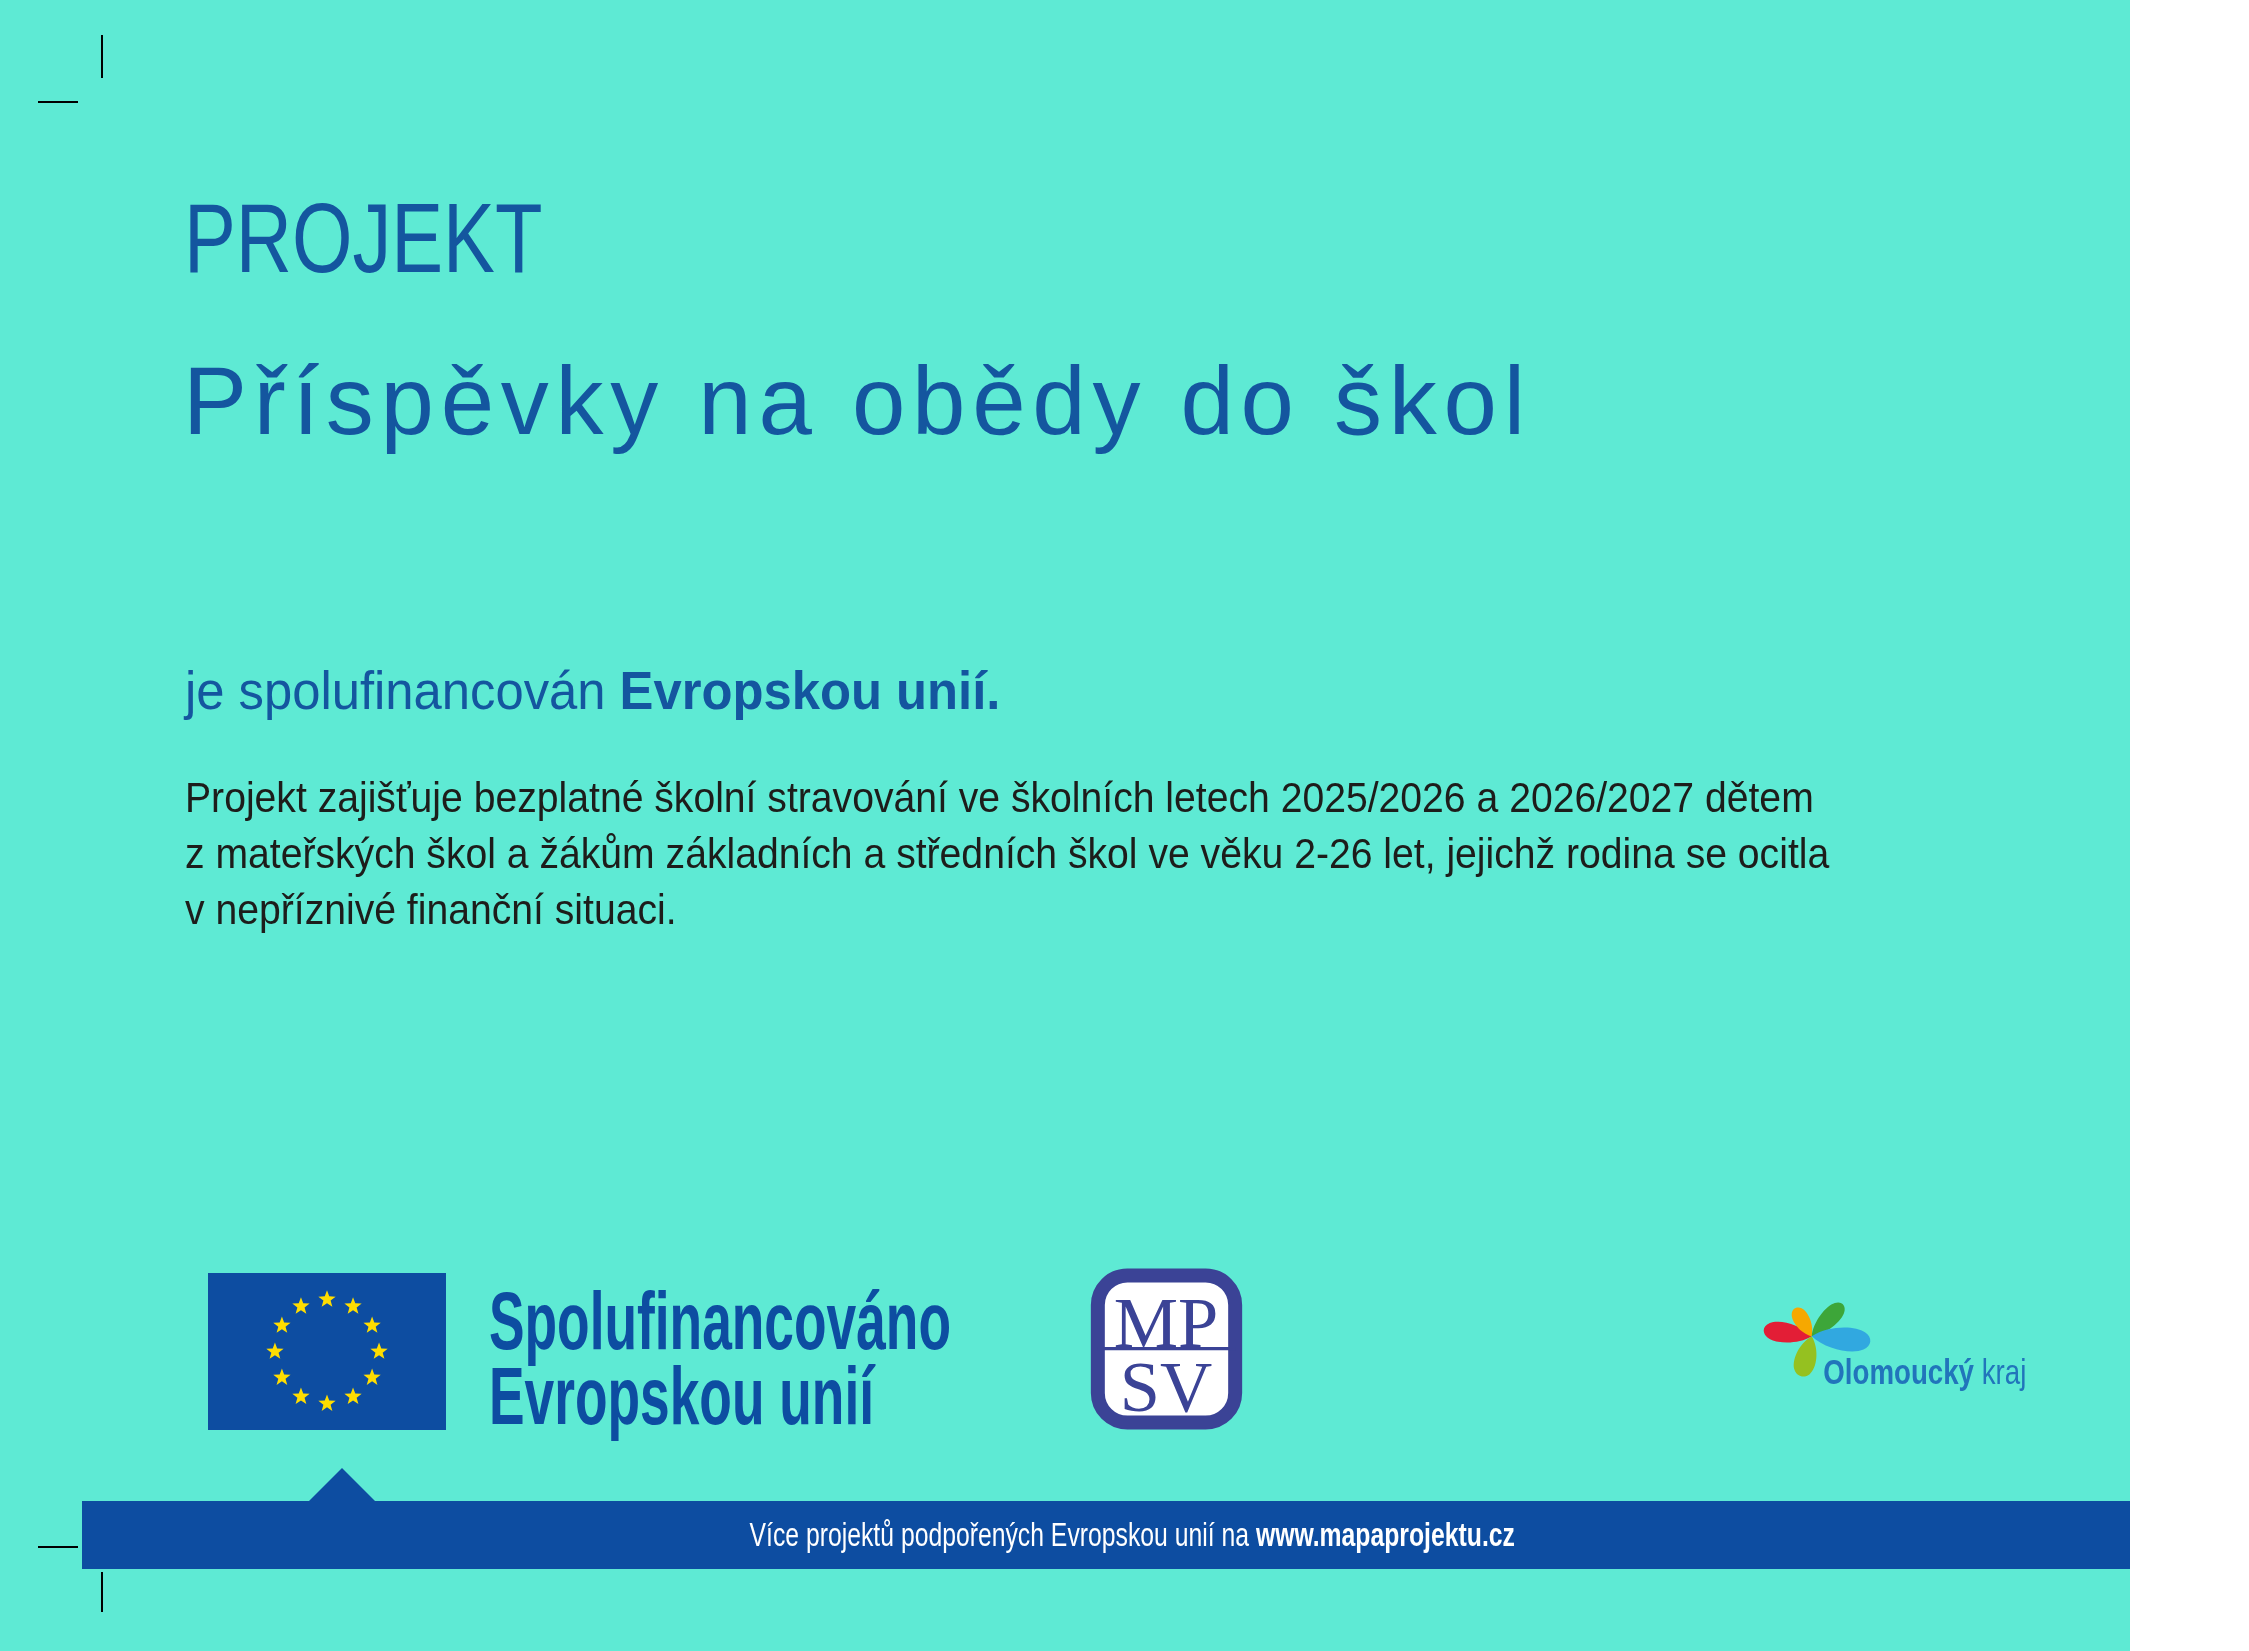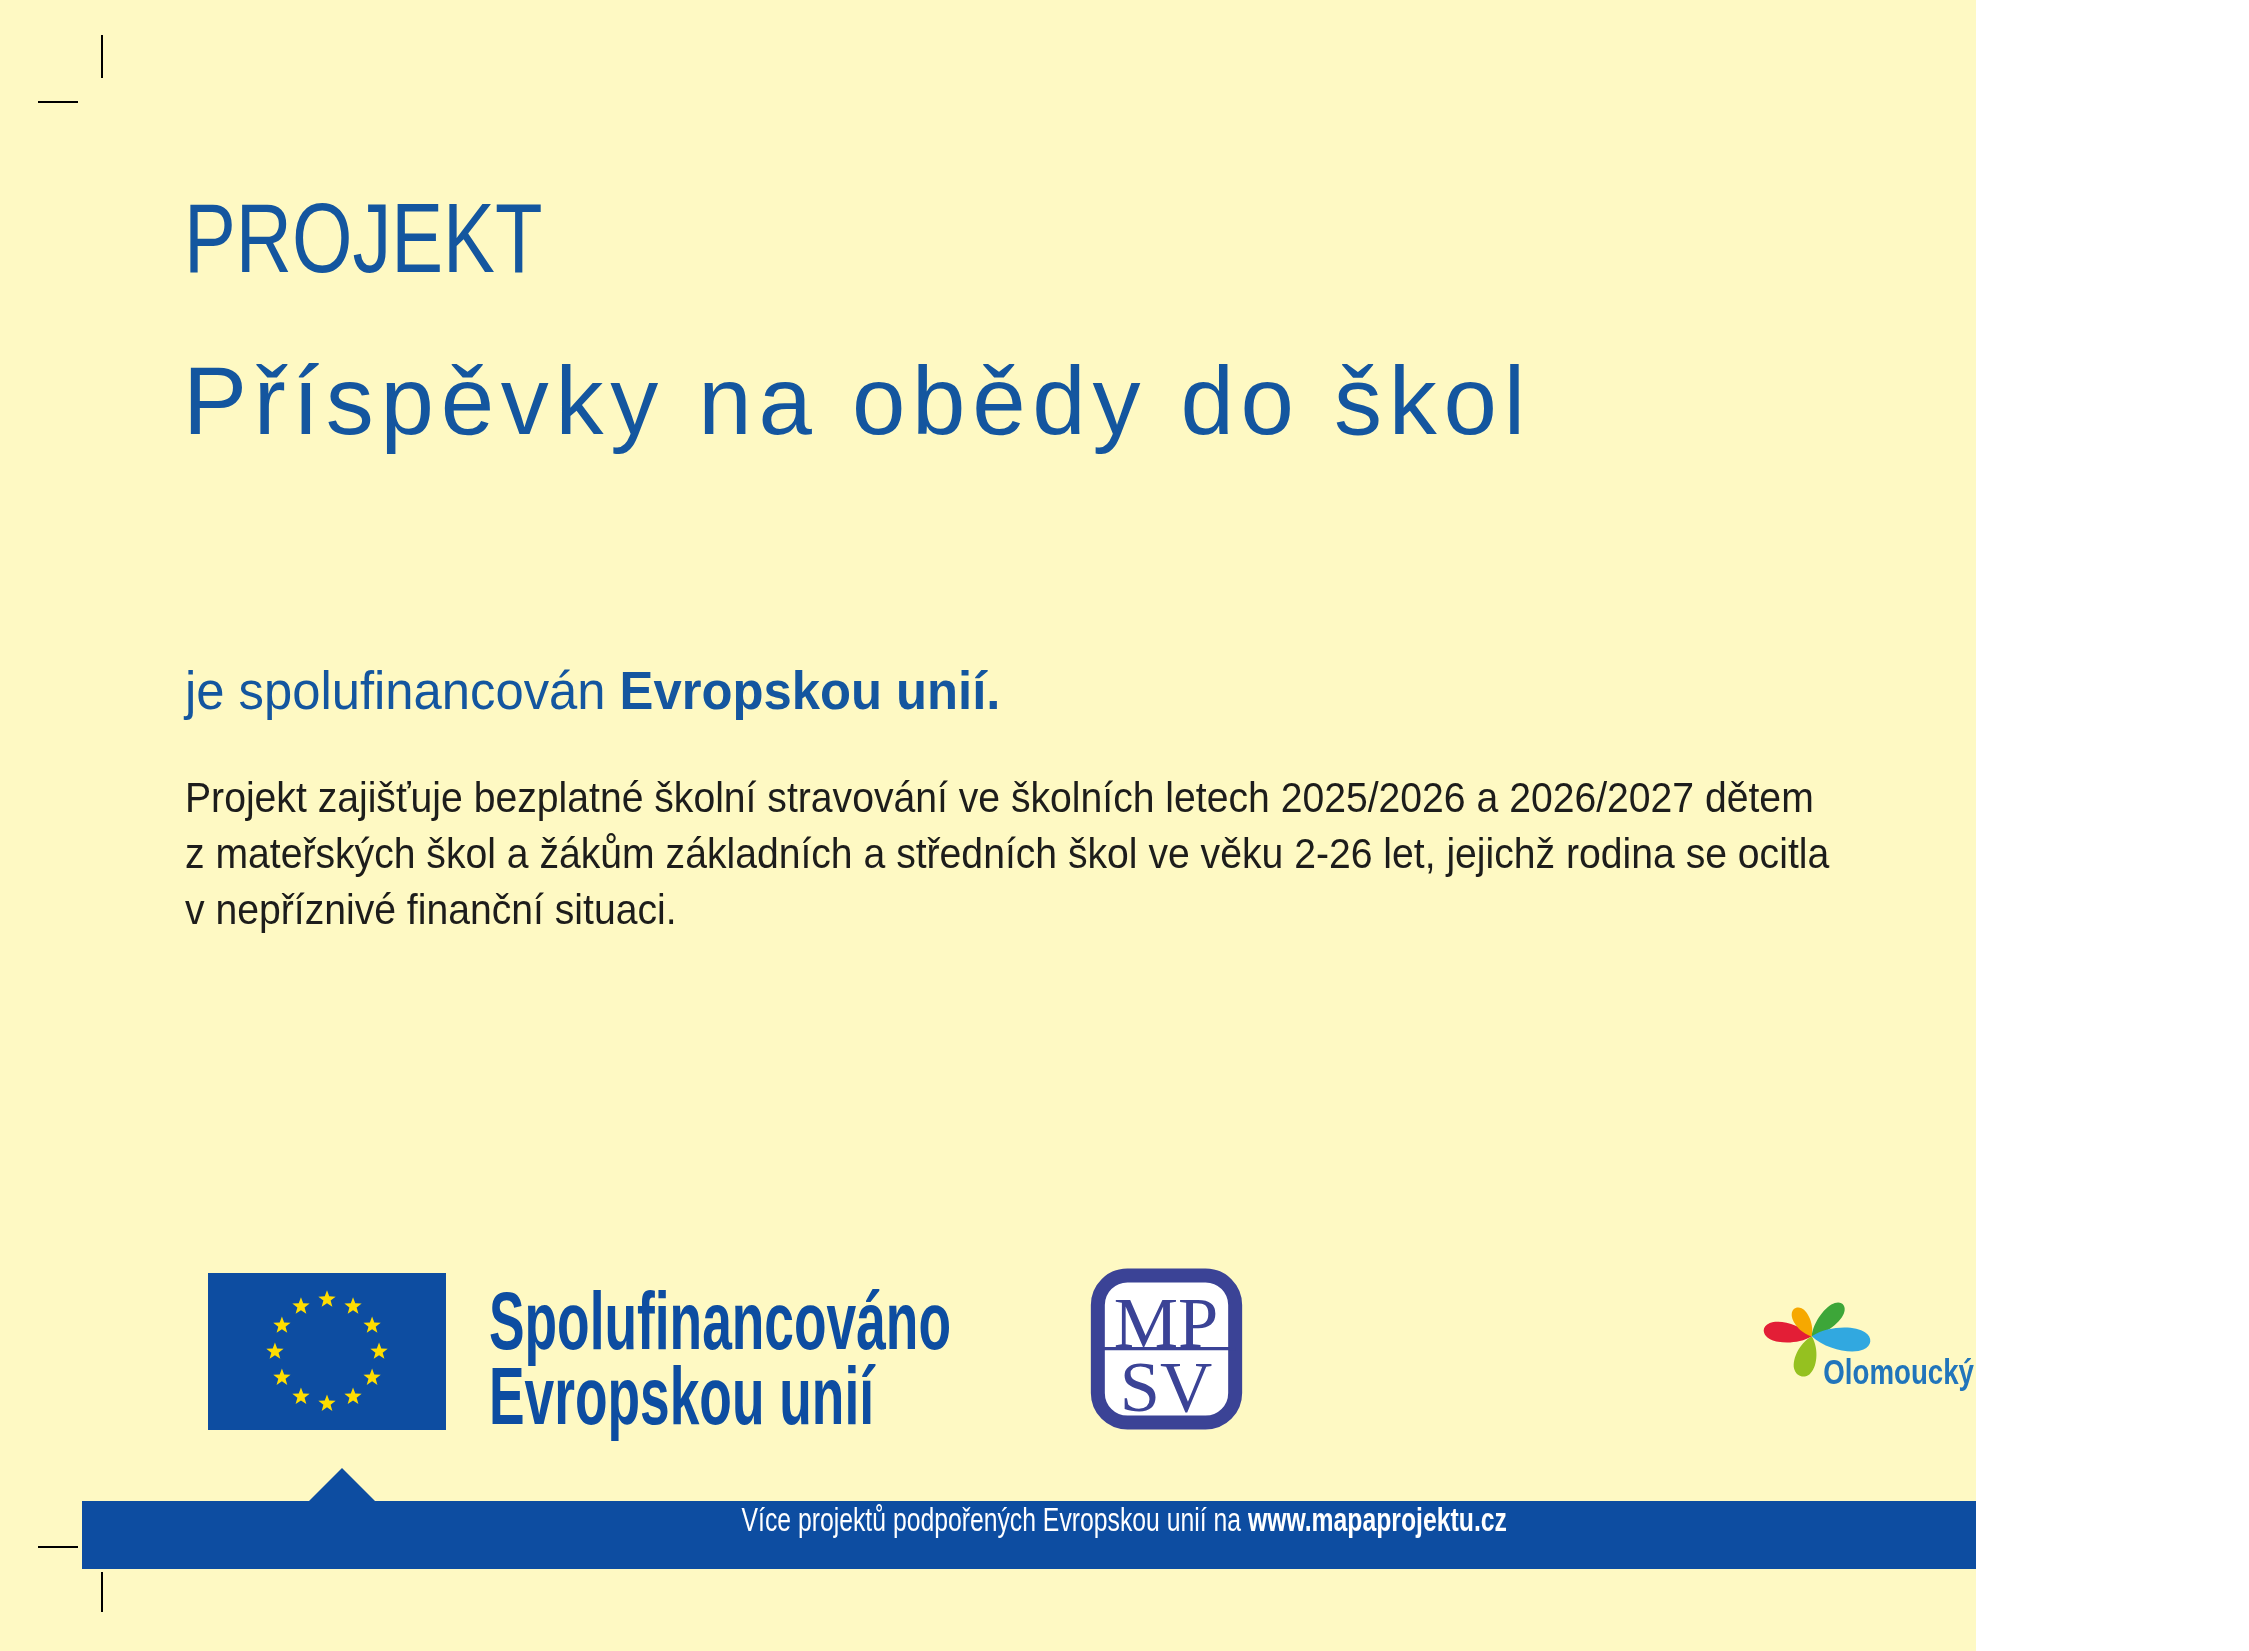--- a/index.html
+++ b/index.html
@@ -1,16 +1,16 @@
 <!DOCTYPE html>
 <html style="--eu_blue: #0d4da1; --heading_blue: #14569f; --star_yellow: #ffdd00; --body_text: #1d1d1b; --mpsv_navy: #3b4396; --olomouc_blue: #2175bb; --petal_red: #e31e36; --petal_orange: #f6a800; --petal_dark_green: #3da639; --petal_light_blue: #31a8e0; --petal_light_green: #95c120; --footer_text: #ffffff;font-size:13px"><head>
 <meta charset="utf-8">
 <style>
   html,body{margin:0;padding:0;background:#ffffff;}
-  .poster{position:relative;width:1976px;height:1651px;background:#fef9c3;overflow:hidden;
+  .poster{position:relative;width:2130px;height:1651px;background:#5eead4;overflow:hidden;
           font-family:"Liberation Sans",sans-serif;}
 
   
   .crop{position:absolute;background:#000;}
   .crop.v{width:1.6px;height:43px;}
   .crop.h{width:40px;height:1.6px;}
 
   
   .kicker{position:absolute;left:184px;top:188px;font-size:99px;line-height:1;
           font-weight:400;color:var(--heading_blue);transform:scaleX(0.785);
@@ -40,21 +40,21 @@
   .mpsv text{fill:var(--mpsv_navy);font-family:"Liberation Serif",serif;
              font-size:88px;text-anchor:middle;}
 
   
   .olk{position:absolute;left:1757px;top:1291px;width:285px;height:103px;}
   .olk text{fill:var(--olomouc_blue);font-size:42px;font-weight:700;}
   .olk .reg{font-weight:400;}
 
   
   .footer-bar{position:absolute;left:82px;top:1501px;width:2085px;height:68px;
-              background:var(--eu_blue);display:flex;align-items:flex-start;justify-content:center;}
+              background:var(--eu_blue);display:flex;align-items:center;justify-content:center;padding-left:8px;}
   .footer-inner{font-size:33px;color:var(--footer_text);transform:scaleX(0.75);
                 transform-origin:center center;white-space:nowrap;}
   .footer-inner b{font-weight:700;}
   .pointer{position:absolute;left:309px;top:1468px;width:0;height:0;
            border-left:33px solid transparent;border-right:33px solid transparent;
            border-bottom:33px solid var(--eu_blue);}
 </style>
 </head>
 <body>
 

